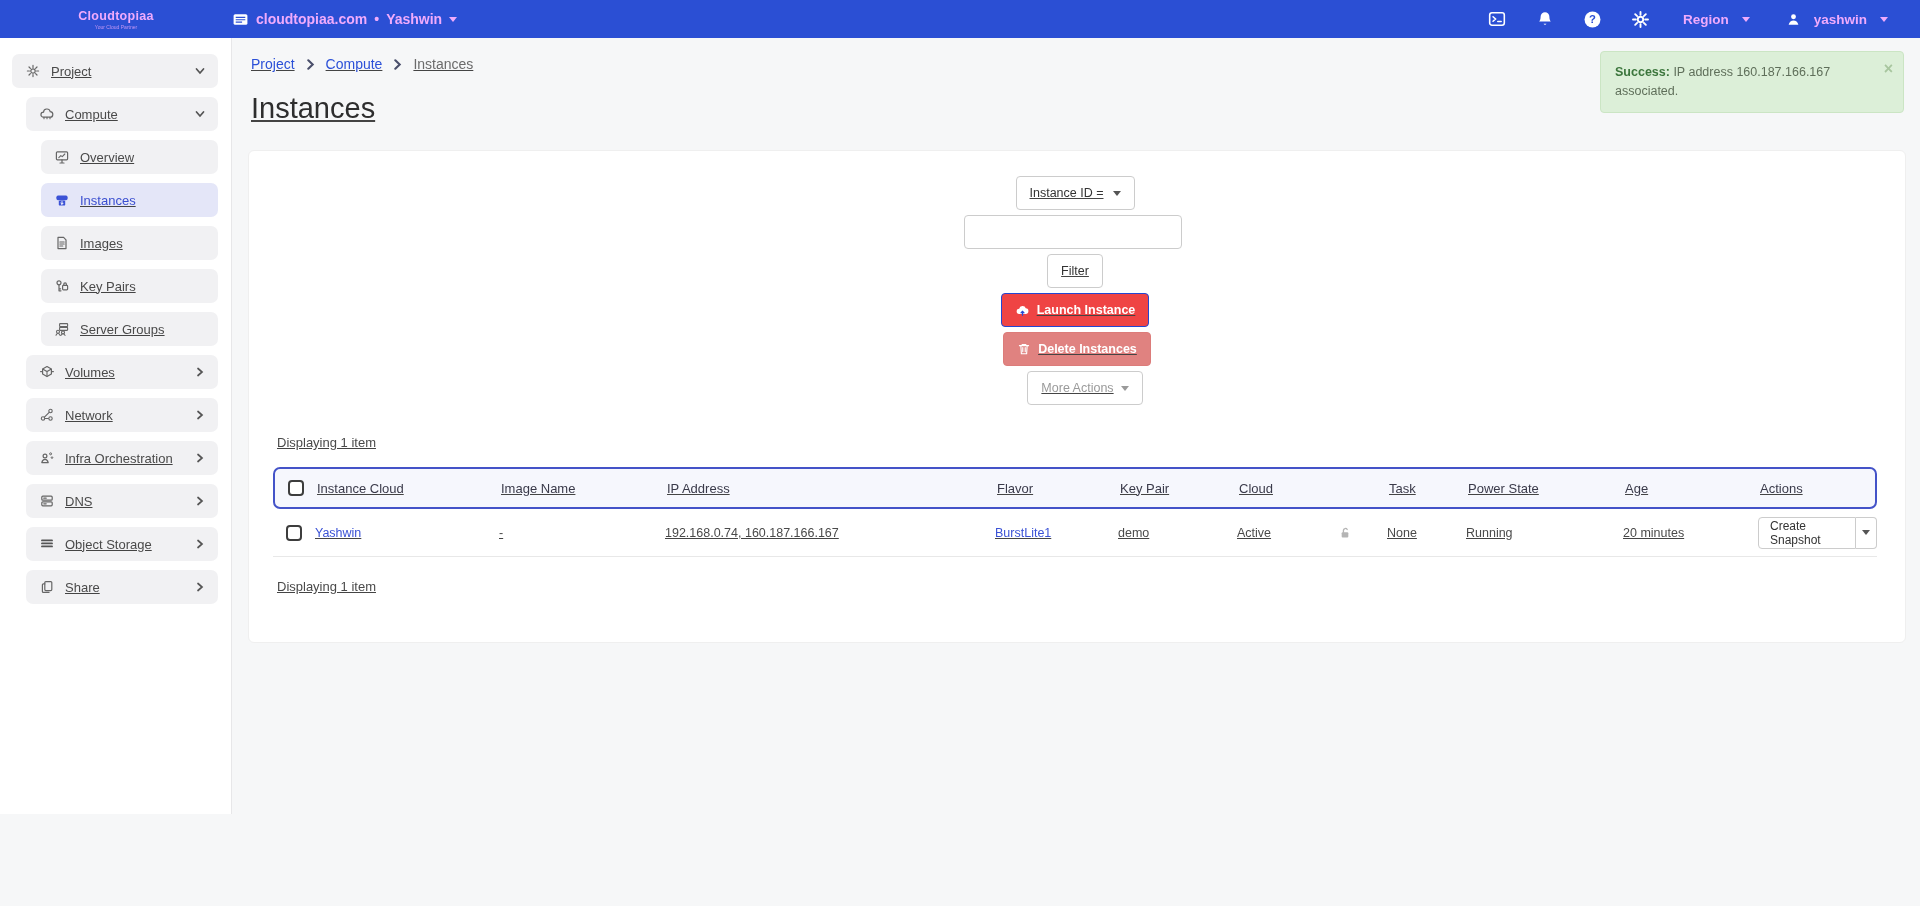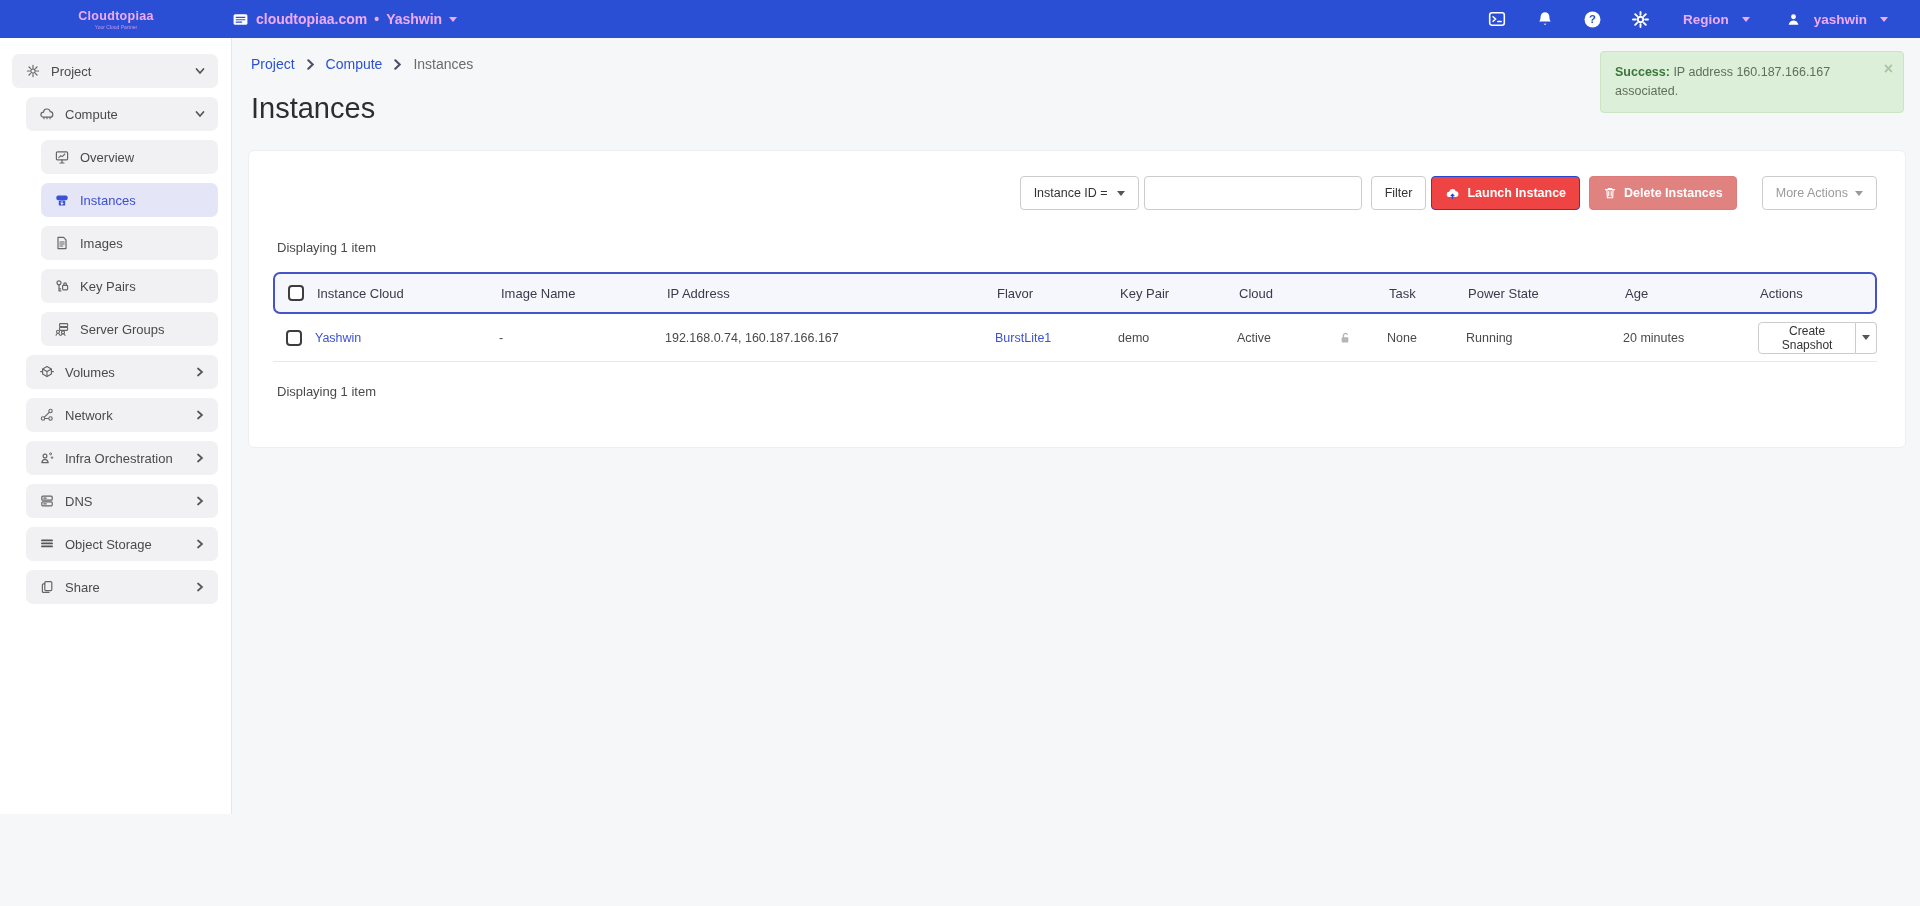--- a/index.html
+++ b/index.html
@@ -16,21 +16,21 @@
   .brand{width:232px;display:flex;flex-direction:column;align-items:center;justify-content:center;cursor:pointer;}
   .brand-name{font-weight:bold;font-size:12.5px;letter-spacing:.3px;}
   .brand-tagline{font-size:5px;opacity:.75;margin-top:1px;}
   .nav-context{display:flex;align-items:center;gap:7px;font-size:14px;font-weight:bold;cursor:pointer;}
   .nav-context .dot{font-weight:bold;}
   .nav-right{margin-left:auto;display:flex;align-items:center;gap:8px;padding-right:18px;}
   .nav-icon-btn{width:40px;height:30px;display:flex;align-items:center;justify-content:center;cursor:pointer;border-radius:4px;}
   .nav-text-btn{display:flex;align-items:center;gap:13px;font-size:13.5px;font-weight:bold;padding:0 14px;cursor:pointer;}
   .caret{width:0;height:0;border-left:4px solid transparent;border-right:4px solid transparent;border-top:5px solid currentColor;display:inline-block;}
   
-  .shell{display:flex;height:776px;}
+  .shell{display:flex;height:776px;text-decoration:underline;}
   .sidebar{
     width:232px;min-width:232px;background:#ffffff;border-right:1px solid #e7e7e9;
     padding-top:16px;box-sizing:border-box;
   }
   .s-item{
     height:34px;border-radius:7px;background:#f1f1f3;
     display:flex;align-items:center;gap:10px;padding:0 12px;
     margin-bottom:9px;cursor:pointer;color:#4a4a4a;box-sizing:border-box;
   }
   .s-item.lvl0{margin-left:12px;width:206px;}
@@ -54,21 +54,21 @@
     background:#dcefd8;border:1px solid #cbe5c4;border-radius:4px;
     padding:11px 14px;font-size:12.5px;line-height:1.5;color:#5f6f5a;
   }
   .toast b{color:#3c763d;}
   .toast-close{position:absolute;top:9px;right:10px;color:#a8c69f;font-weight:bold;font-size:16px;line-height:1;cursor:pointer;}
   
   .card{
     margin-top:25px;background:#fff;border-radius:6px;border:1px solid #efefef;
     padding:25px 28px 48px 24px;box-sizing:border-box;
   }
-  .toolbar{display:flex;justify-content:flex-end;align-items:center;gap:5px;margin-bottom:30px;}
+  .toolbar{display:flex;justify-content:flex-end;align-items:center;gap:5px;margin-bottom:30px;flex-direction:column;}
   .btn{
     height:34px;border-radius:4px;border:1px solid #ccc;background:#fff;color:#333;
     font-size:12.5px;display:inline-flex;align-items:center;justify-content:center;gap:7px;
     padding:0 13px;cursor:pointer;font-family:inherit;box-sizing:border-box;white-space:nowrap;
   }
   .btn-select{gap:9px;}
   .filter-input{
     height:34px;width:218px;border:1px solid #ccc;border-radius:4px;margin-right:4px;
     padding:0 8px;font-size:13px;box-sizing:border-box;outline:none;font-family:inherit;
   }
@@ -91,21 +91,21 @@
   .cell{padding-left:2px;}
   .cell.cb{display:flex;justify-content:center;}
   .checkbox{
     width:16px;height:16px;border:2px solid #3d3d3d;border-radius:4px;background:#fff;cursor:pointer;box-sizing:border-box;
   }
   .link{color:#3b52d6;cursor:pointer;}
   .lock-cell{display:flex;align-items:center;}
   .split-btn{display:inline-flex;height:32px;}
   .split-main{
     border:1px solid #ccc;border-radius:4px 0 0 4px;background:#fff;color:#333;
-    font-size:12px;padding:0 11px;display:flex;align-items:center;cursor:pointer;text-align:center;
+    font-size:12px;padding:0 11px;display:flex;align-items:center;cursor:pointer;
   }
   .split-caret{
     border:1px solid #ccc;border-left:none;border-radius:0 4px 4px 0;background:#fff;color:#555;
     width:24px;display:flex;align-items:center;justify-content:center;cursor:pointer;
   }
 </style>
 </head>
 <body>
 
 <div class="navbar">

